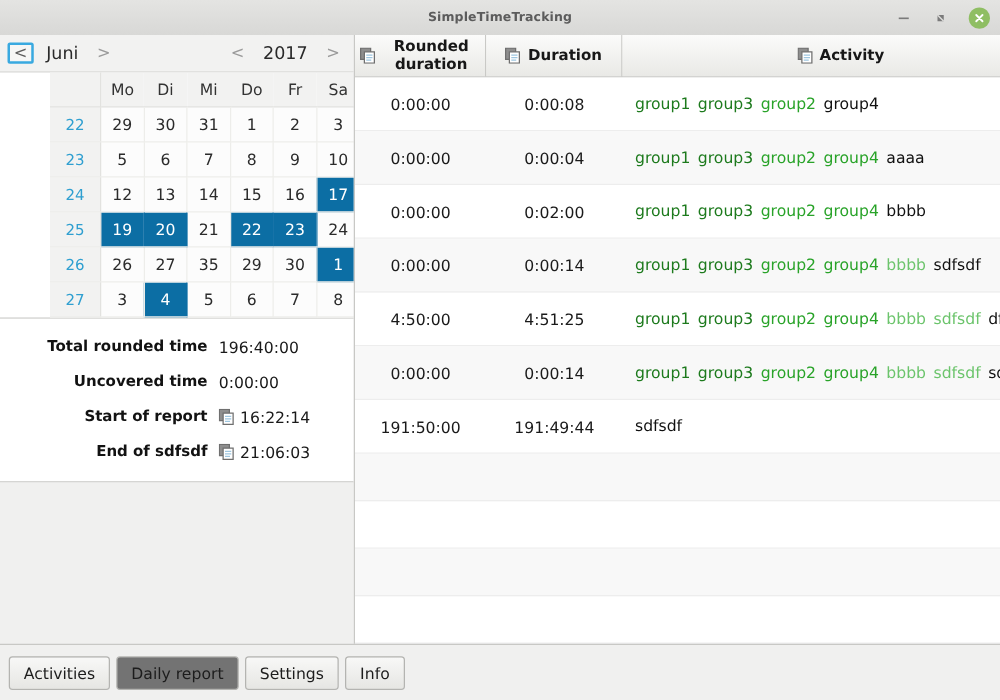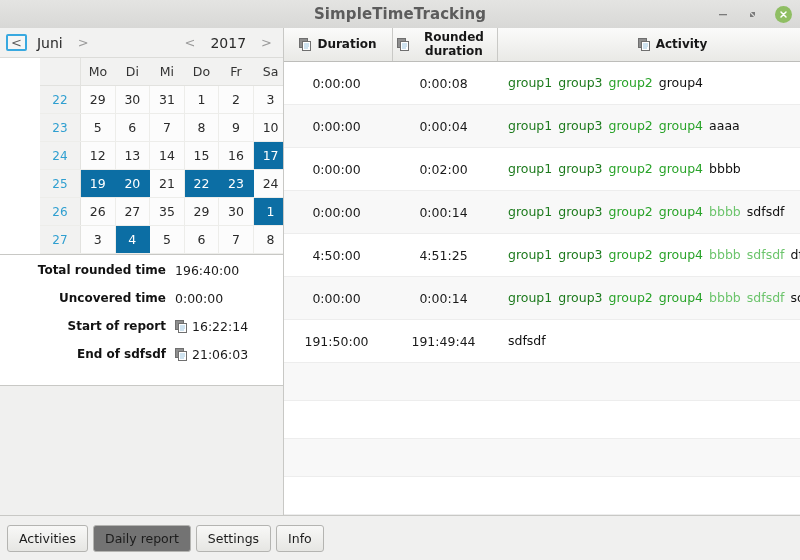--- a/index.html
+++ b/index.html
@@ -10,21 +10,21 @@
   }
   .app{position:relative;width:800px;height:560px;}
 
   
   .titlebar{
     height:28px;background:linear-gradient(#e4e4e2,#d8d8d6);
     border-bottom:1px solid #b9b9b6;
     display:flex;align-items:center;position:relative;
   }
   .title-text{
-    width:100%;text-align:center;font-size:15px;font-weight:bold;
+    width:100%;text-align:center;font-size:10px;font-weight:bold;
     color:#5c5c5c;letter-spacing:.1px;
   }
   .winbtns{position:absolute;right:8px;top:0;height:28px;display:flex;align-items:center;gap:14px;}
   .wb{width:16px;height:16px;display:flex;align-items:center;justify-content:center;color:#7a7a7a;}
   .wb svg{display:block;}
   .wb-close{width:17px;height:17px;border-radius:50%;background:#8fbe63;
             display:flex;align-items:center;justify-content:center;}
   .wb-close svg{display:block;}
 
   
@@ -61,21 +61,21 @@
     border-right:1px solid #e2e2df;
   }
   table.cal-grid td{background:#fcfcfc;border-right:1px solid #ededea;border-bottom:1px solid #ededea;}
   table.cal-grid td.sel{background:#0c6ea4;color:#ffffff;border-right:1px solid #0c6ea4;}
 
   
   .summary{
     margin:0;background:#ffffff;border-bottom:1px solid #c8c8c5;
     padding:8px 0 10px 0;
   }
-  .sum-row{display:flex;align-items:flex-start;height:28px;}
+  .sum-row{display:flex;align-items:center;height:28px;}
   .sum-label{
     width:166px;text-align:right;font-weight:bold;font-size:12px;color:#121212;
     padding-right:9px;
   }
   .sum-value{font-size:12.5px;color:#1a1a1a;display:flex;align-items:center;gap:4px;}
   .fill{flex:1;background:#f0f0ef;}
 
   
   .copy-ico{display:inline-block;width:13px;height:13px;position:relative;flex:0 0 13px;}
   .copy-ico svg{display:block;}
@@ -284,40 +284,40 @@
           </div>
         </div>
       </div>
 
       <div class="fill"></div>
     </div>
 
     <div class="right-pane">
 
       <div class="thead">
+        <div class="th th-rounded">
+          <span class="copy-ico">
+            <svg width="13" height="13" viewBox="0 0 13 13">
+              <rect x="0.5" y="0.5" width="8" height="9" fill="#8e8e8e" stroke="#6f6f6f"></rect>
+              <rect x="3.5" y="3.5" width="8" height="9" fill="#ffffff" stroke="#6f6f6f"></rect>
+              <path d="M5 6 H10 M5 8 H10 M5 10 H9" stroke="#9ec6e0" stroke-width="1"></path>
+            </svg>
+          </span>
+          <span class="th-label">Rounded duration</span>
+        </div>
         <div class="th th-duration">
           <span class="copy-ico">
             <svg width="13" height="13" viewBox="0 0 13 13">
               <rect x="0.5" y="0.5" width="8" height="9" fill="#8e8e8e" stroke="#6f6f6f"></rect>
               <rect x="3.5" y="3.5" width="8" height="9" fill="#ffffff" stroke="#6f6f6f"></rect>
               <path d="M5 6 H10 M5 8 H10 M5 10 H9" stroke="#9ec6e0" stroke-width="1"></path>
             </svg>
           </span>
           <span class="th-label">Duration</span>
         </div>
-        <div class="th th-rounded">
-          <span class="copy-ico">
-            <svg width="13" height="13" viewBox="0 0 13 13">
-              <rect x="0.5" y="0.5" width="8" height="9" fill="#8e8e8e" stroke="#6f6f6f"></rect>
-              <rect x="3.5" y="3.5" width="8" height="9" fill="#ffffff" stroke="#6f6f6f"></rect>
-              <path d="M5 6 H10 M5 8 H10 M5 10 H9" stroke="#9ec6e0" stroke-width="1"></path>
-            </svg>
-          </span>
-          <span class="th-label">Rounded duration</span>
-        </div>
         <div class="th th-activity">
           <span class="copy-ico">
             <svg width="13" height="13" viewBox="0 0 13 13">
               <rect x="0.5" y="0.5" width="8" height="9" fill="#8e8e8e" stroke="#6f6f6f"></rect>
               <rect x="3.5" y="3.5" width="8" height="9" fill="#ffffff" stroke="#6f6f6f"></rect>
               <path d="M5 6 H10 M5 8 H10 M5 10 H9" stroke="#9ec6e0" stroke-width="1"></path>
             </svg>
           </span>
           <span class="th-label">Activity</span>
 

